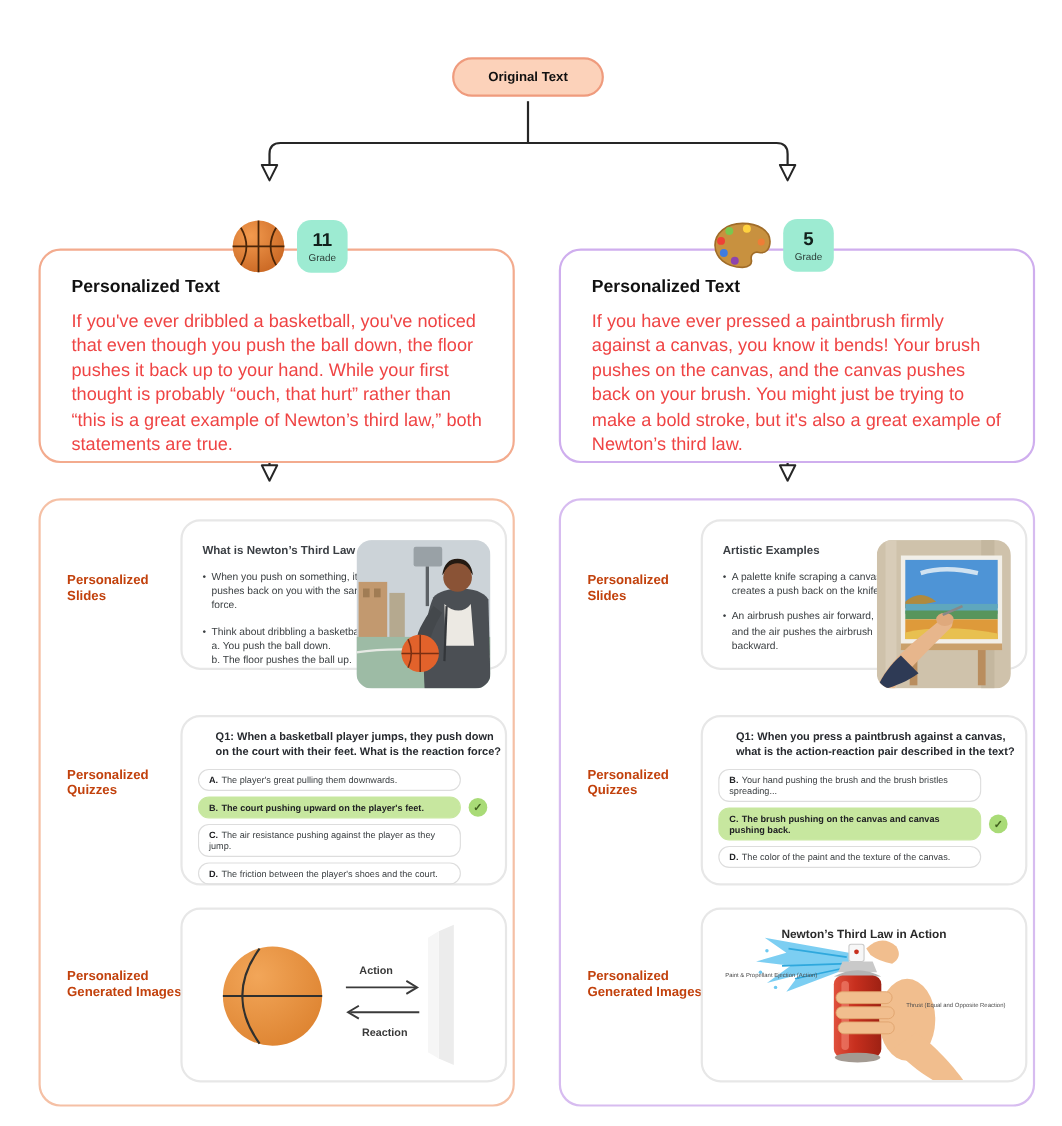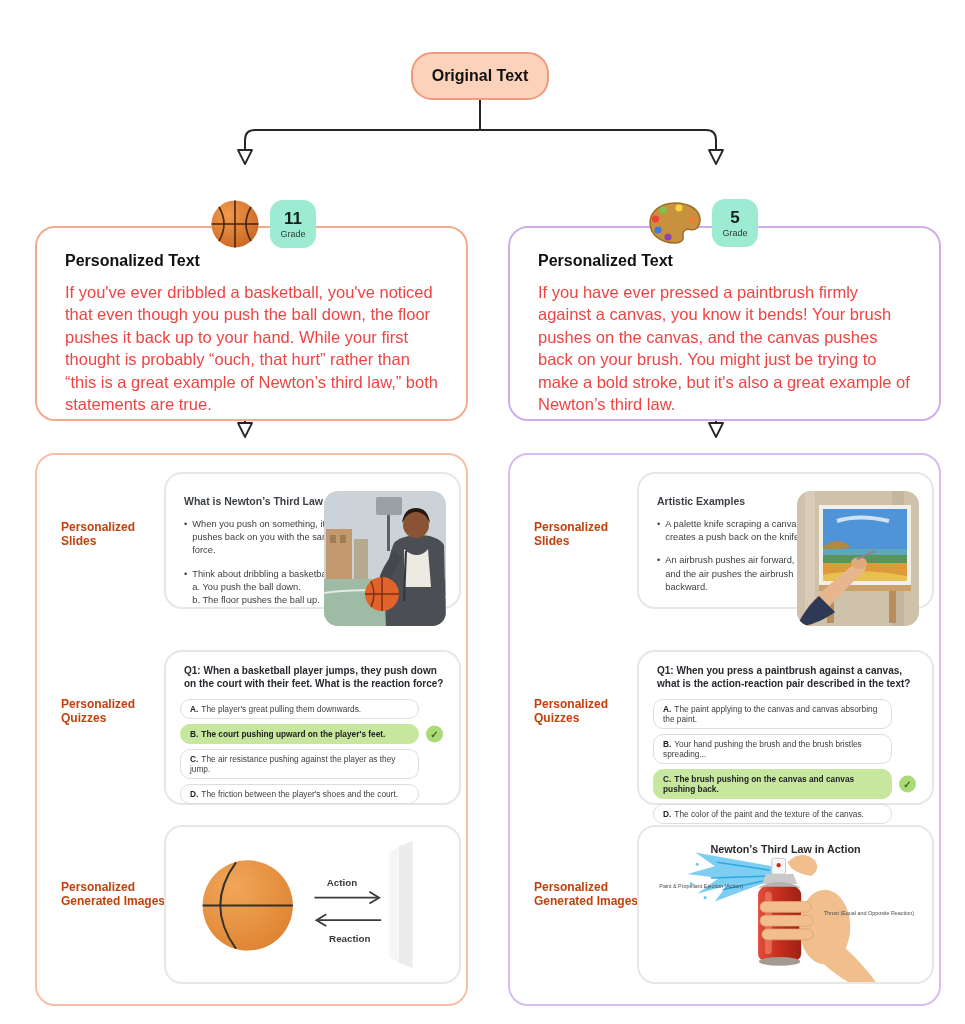--- a/index.html
+++ b/index.html
@@ -5,24 +5,24 @@
   html,body { margin:0; padding:0; background:#fff; }
   body {
     position:relative; width:965px; height:1024px; overflow:hidden;
     font-family:"Liberation Sans", sans-serif; color:#202124;
   }
   svg text { font-family:"Liberation Sans", sans-serif; }
 
   .connector-svg { position:absolute; left:0; top:0; z-index:0; }
 
   .node-pill {
-    position:absolute; left:411px; top:52px; width:138px; height:48px;
+    position:absolute; left:411px; top:52px; width:138px; height:36px;
     background:#fcd2ba; border:2px solid #ef9b7d; border-radius:21px;
     display:flex; align-items:center; justify-content:center;
-    font-weight:bold; font-size:16px; color:#111; box-sizing:border-box; z-index:2;
+    font-weight:bold; font-size:12px; color:#111; box-sizing:border-box; z-index:2;
   }
 
   .branch { position:absolute; top:16px; width:433px; height:1024px; }
   .branch.left  { left:35px; }
   .branch.right { left:508px; }
 
   .subject-group { position:absolute; top:183px; display:flex; align-items:center; gap:10px; z-index:3; }
   .branch.left  .subject-group { left:175px; }
   .branch.right .subject-group { left:140px; }
   .subject-icon svg { display:block; }
@@ -70,21 +70,21 @@
   .slide-title { font-size:10.5px; font-weight:bold; margin:2px 0 11px; width:150px; color:#3b3f44; }
   .bullet { display:flex; gap:5px; font-size:9.3px; line-height:1.42; color:#3c4043; width:152px; margin-bottom:10px; }
   .bullet .dot { flex:0 0 auto; }
   .bullet .pre { white-space:pre-line; }
   .slide-photo {
     position:absolute; top:17px; right:13px; width:122px; height:135px;
     border-radius:14px; overflow:hidden;
   }
   .slide-photo svg { width:100%; height:100%; display:block; }
 
-  .question { font-size:10px; font-weight:bold; line-height:1.32; margin:0 4px 9px; width:260px; color:#26292e; }
+  .question { font-size:10px; font-weight:bold; line-height:1.32; margin:0 16px 9px; width:260px; color:#26292e; }
   .options { padding-right:26px; }
   .option {
     position:relative; border:1px solid #ddd; border-radius:10px;
     padding:4px 9px; margin-bottom:5px; font-size:8.3px; color:#3c4043; background:#fff;
   }
   .option b { color:#202124; margin-right:3px; }
   .option.correct { background:#c7e79f; border-color:#c7e79f; font-weight:bold; color:#202124; }
   .check {
     position:absolute; right:-25px; top:50%; transform:translateY(-50%);
     width:17px; height:17px; border-radius:50%; background:#a9db77;
@@ -295,23 +295,20 @@
           <path d="M0,135 C6,122 13,113 22,105 L38,121 C29,128 16,133 8,135 Z" fill="#2e3a55"></path>
           <ellipse cx="62" cy="72" rx="8" ry="6" fill="#dfa97c"></ellipse>
           <path d="M60,68 L78,60" stroke="#888" stroke-width="2.4" fill="none"></path>
         </svg>
       </div>
     </div>
 
     <div class="card quiz">
       <p class="question">Q1: When you press a paintbrush against a canvas, what is the action-reaction pair described in the text?</p>
       <div class="options">
-        <div class="option">
-          <b>A.</b><span>The paint applying to the canvas and canvas absorbing the paint.</span>
-        </div>
         <div class="option">
           <b>B.</b><span>Your hand pushing the brush and the brush bristles spreading...</span>
         </div>
         <div class="option correct">
           <b>C.</b><span>The brush pushing on the canvas and canvas pushing back.</span>
           <span class="check">✓</span>
         </div>
         <div class="option">
           <b>D.</b><span>The color of the paint and the texture of the canvas.</span>
         </div>

